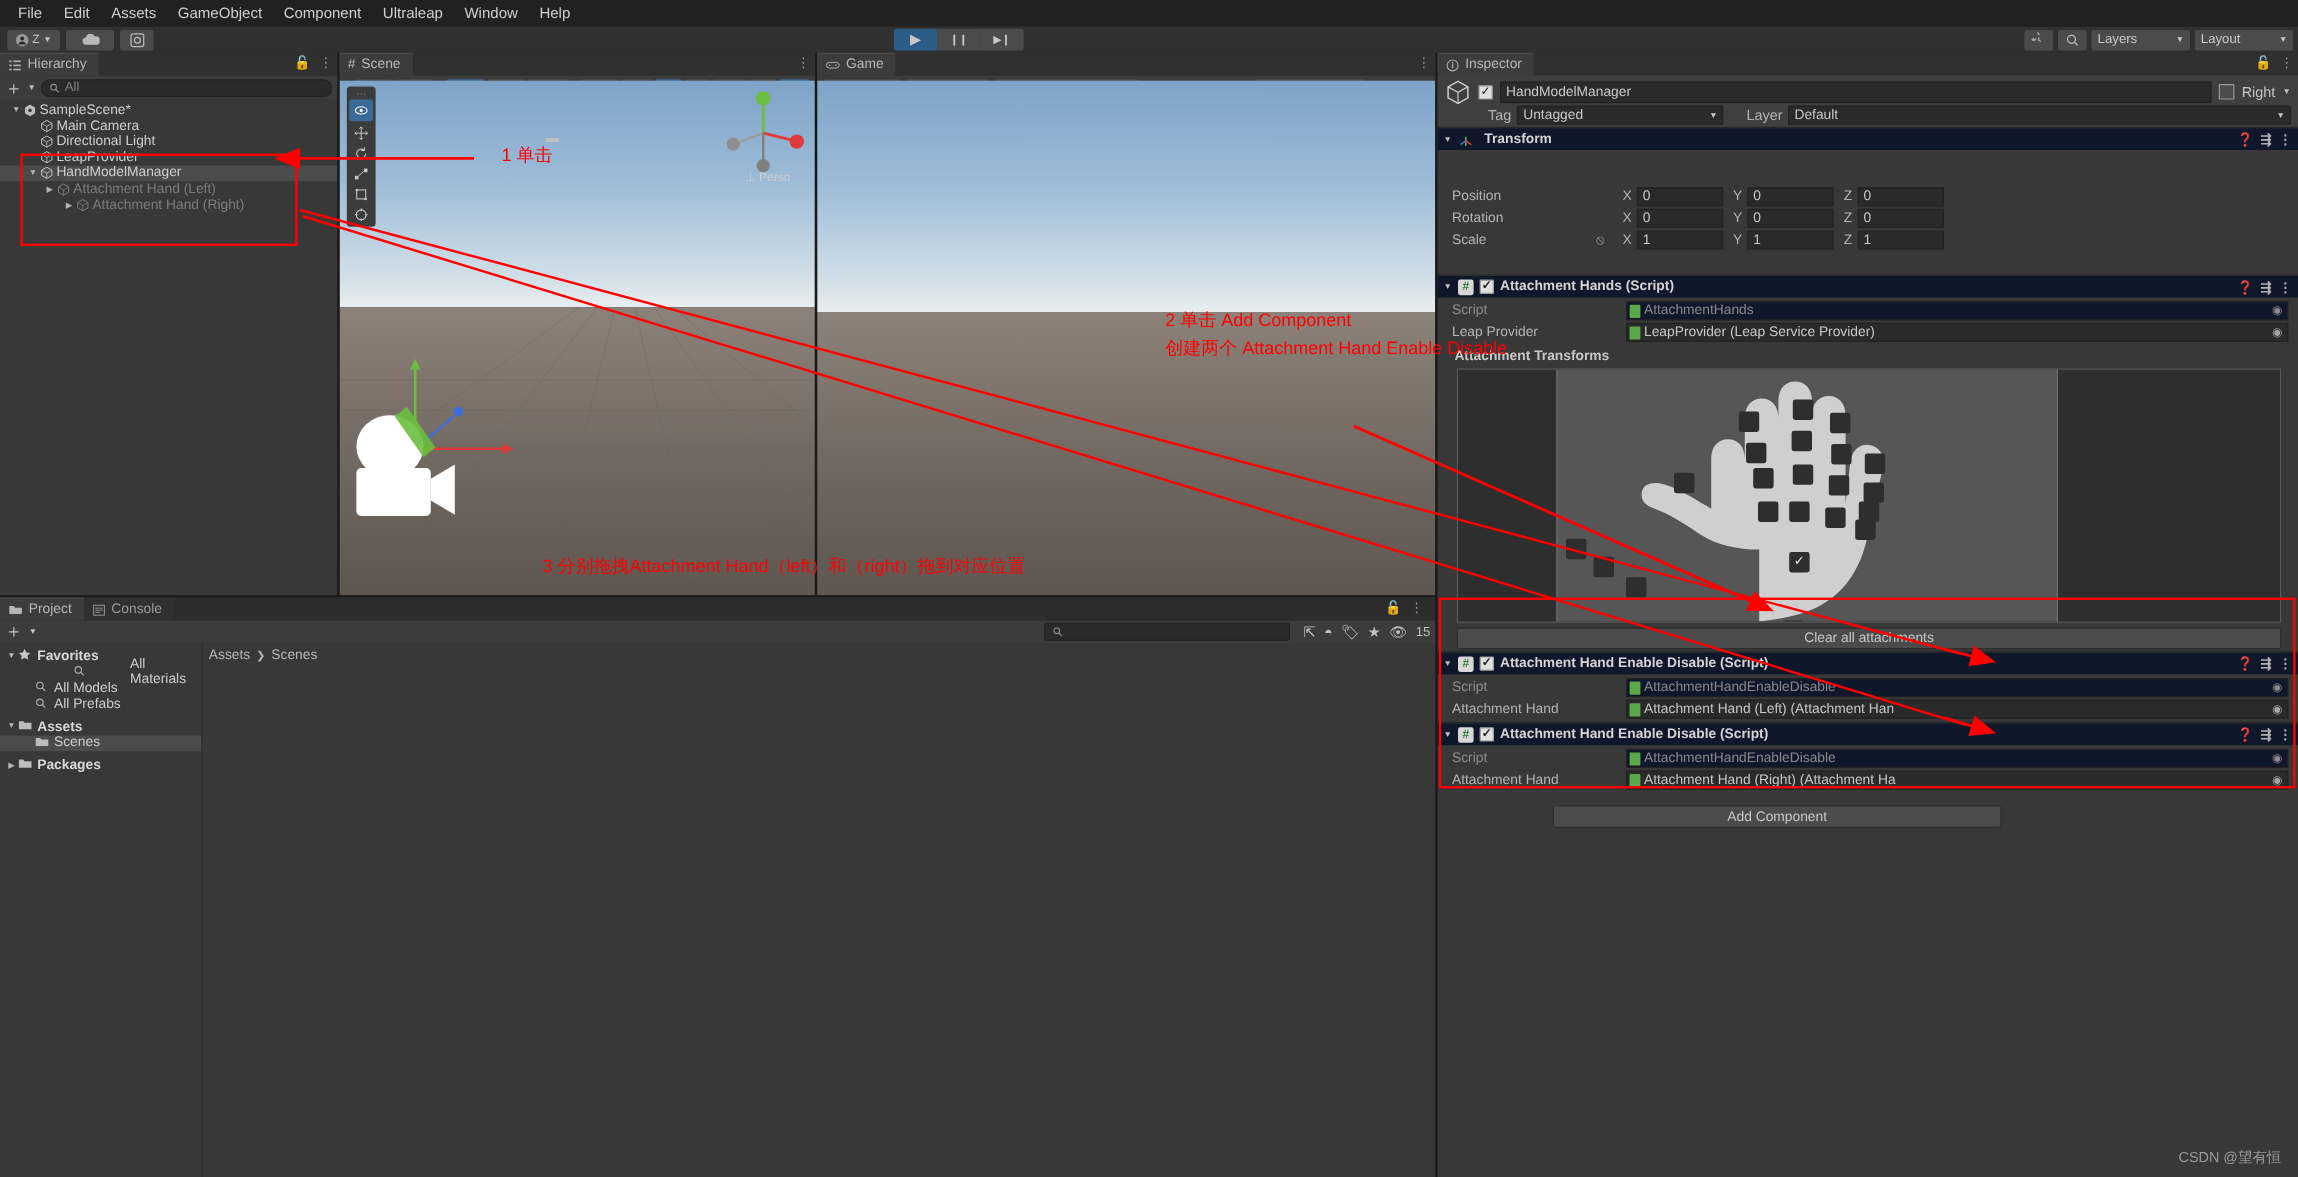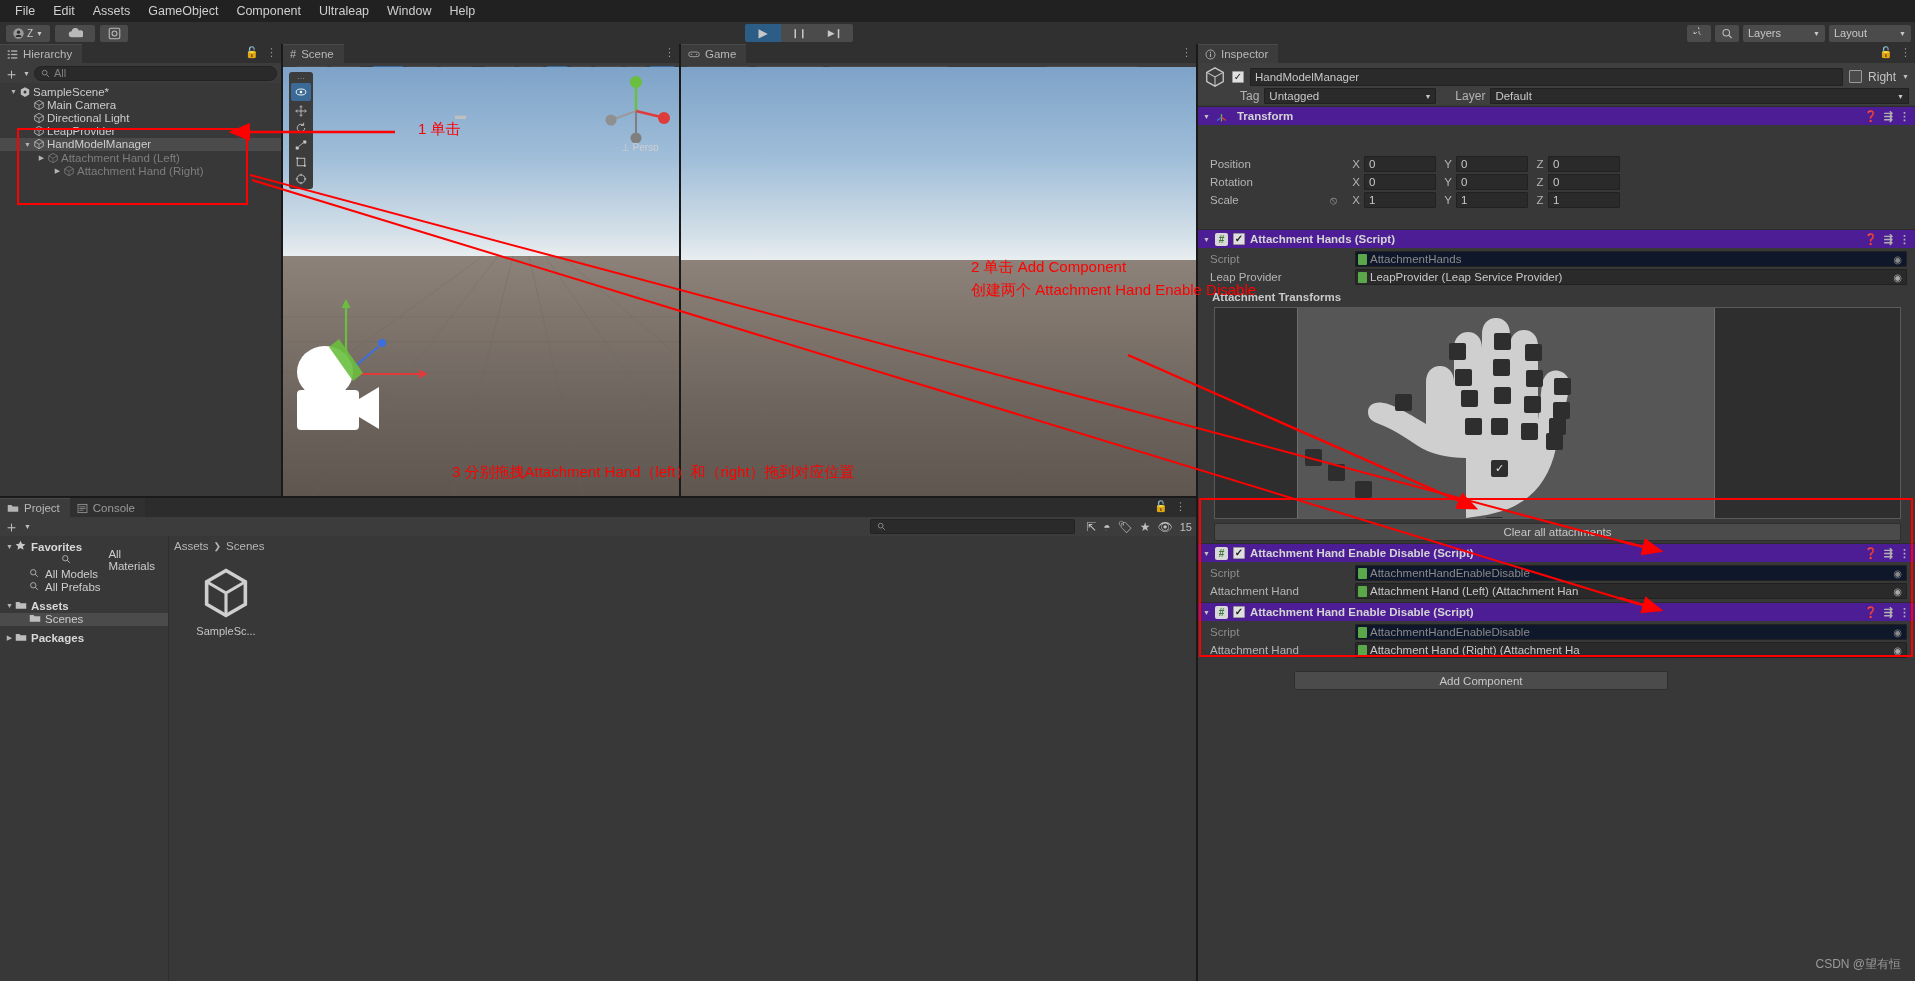--- a/index.html
+++ b/index.html
@@ -73,21 +73,21 @@
   #gameview { position:absolute; left:0; top:23px; width:515px; height:429px; overflow:hidden;}
   
   #insp { left:1198px; top:44px; width:717px; height:937px; background:#383838;}
   .ins-row { display:flex; align-items:center; height:18px; padding:0 4px; font-size:11.5px;}
   .ins-label { color:#b4b4b4; }
   .field { background:#2a2a2a; border:1px solid #212121; height:16px; color:#c8c8c8;
            font-size:11.5px; display:flex; align-items:center; padding:0 4px; border-radius:1px;}
   .objfield { background:#2a2a2a; border:1px solid #212121; height:16px; display:flex; align-items:center;
               gap:3px; padding:0 2px; font-size:11.5px; color:#c8c8c8; border-radius:1px; overflow:hidden;}
   .objfield.dis { color:#8a8a8a; background:#0f172a;}
-  .comp-hdr { height:19px; background:#4c1d95; display:flex; align-items:center; gap:5px; padding:0 5px;
+  .comp-hdr { height:19px; background:#0f172a; display:flex; align-items:center; gap:5px; padding:0 5px;
               border-top:1px solid #2c2c2c; font-size:11.5px; color:#d4d4d4; font-weight:bold;}
   .chk { width:12px; height:12px; background:#e0e0e0; border:1px solid #9a9a9a; border-radius:1px;
          display:flex; align-items:center; justify-content:center; color:#1a1a1a; font-size:10px; line-height:1;}
   .scriptico { width:13px; height:13px; background:#d8d8d8; border-radius:2px; display:flex;
                align-items:center; justify-content:center; color:#3a7a3a; font-size:10px; font-weight:bold;}
   .hdr-right { margin-left:auto; display:flex; gap:6px; color:#b0b0b0; font-size:11px; align-items:center;}
   .ubtn { background:#4b4b4b; border:1px solid #2e2e2e; border-radius:2px; height:18px;
           display:flex; align-items:center; justify-content:center; color:#c8c8c8; font-size:11.5px;}
   
   #proj { left:0; top:498px; width:1196px; height:483px; background:#383838;}
@@ -586,26 +586,20 @@
           <span class="bold">Packages</span>
         </div>
       </div>
   </div>
   <div style="position:absolute;left:168px;top:39px;width:1028px;height:444px;background:#383838;border-left:1px solid #2e2e2e;">
     <div style="height:17px;display:flex;align-items:center;gap:5px;padding-left:5px;color:#b6b6b6;font-size:11.5px;">
       <span>Assets</span>
       <span style="font-size:9px;">❯</span>
       <span>Scenes</span>
     </div>
-    <div id="assets-grid" style="display:flex;flex-wrap:wrap;padding:12px 0 0 18px;gap:14px;">
-        <div style="width: 78px; text-align: center;"><svg width="54" height="54" viewBox="0 0 24 24">
-            <path d="M12 2l8.6 5v10L12 22l-8.6-5V7z" fill="none" stroke="#cfcfcf" stroke-width="1.6"></path>
-            <path d="M3.4 7L12 12l8.6-5M12 12v10" fill="none" stroke="#cfcfcf" stroke-width="1.4"></path>
-          </svg><div style="font-size:11px;color:#c4c4c4;margin-top:2px;">SampleSc...</div></div>
-      </div>
   </div>
 </div>
 
 <div class="panel" id="insp">
   <div class="panel-tabrow">
     <div class="tab">
       <svg width="11" height="11" viewBox="0 0 16 16">
         <circle cx="8" cy="8" r="6.6" fill="none" stroke="#b0b0b0" stroke-width="1.3"></circle>
         <rect x="7.2" y="6.6" width="1.6" height="5" fill="#b0b0b0"></rect>
           <rect x="7.2" y="4" width="1.6" height="1.8" fill="#b0b0b0"></rect>

